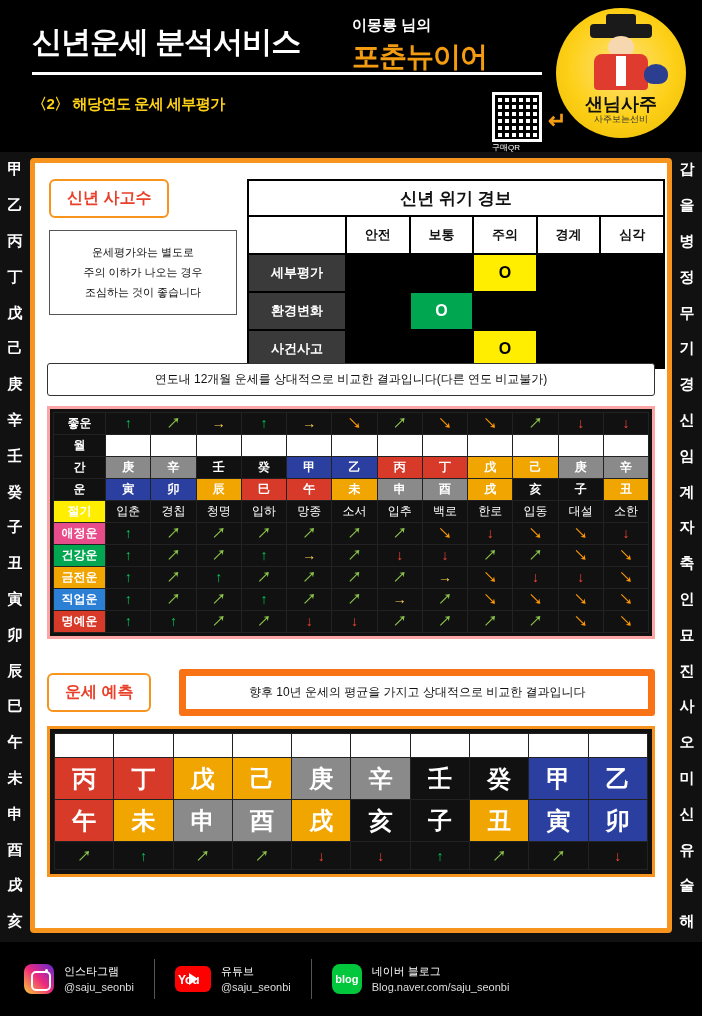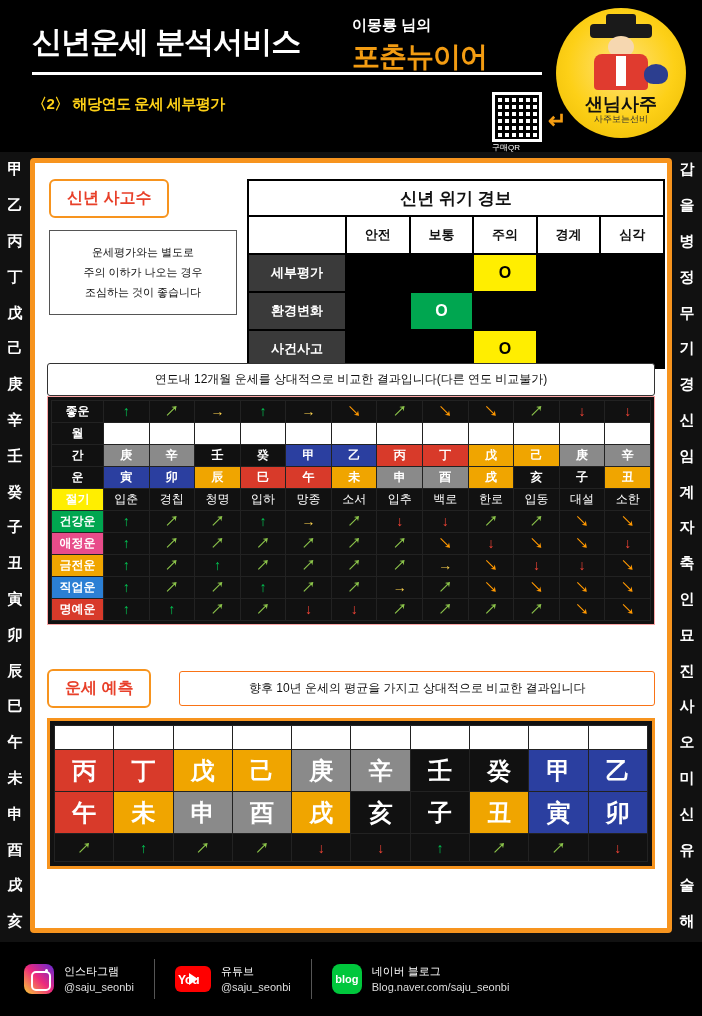--- a/index.html
+++ b/index.html
@@ -97,37 +97,37 @@
   table.warn .rowhead { background: #3a3a3a; color: #fff; font-weight: bold; width: 98px; }
   table.warn .cell { background: #000; }
 
   
   .blk2 { position: relative; height: 300px; }
   .b2-head { display: flex; align-items: center; gap: 12px; }
   .b2-desc {
     border: 1px solid #333; background: #fff; color: #111; font-size: 12px;
     padding: 7px 10px; border-radius: 3px; flex: 1; text-align: center;
   }
-  .grid-wrap { border: 1px solid #fca5a5; background: #111; padding: 3px; }
+  .grid-wrap { margin-top: 10px; border: 3px solid #fca5a5; background: #111; padding: 3px; }
   table.month { border-collapse: collapse; width: 100%; table-layout: fixed; }
   table.month td { border: 1px solid #222; text-align: center; font-size: 12px; height: 22px; color: #fff; }
   table.month td.lbl { width: 52px; background: #111; color: #fff; font-weight: bold; font-size: 12px; }
   .arrow { font-size: 14px; font-weight: bold; line-height: 1; }
   td.mrow { background: #fff; color: #111; font-weight: bold; font-size: 12px; height: 22px; }
   td.gan, td.ji { font-size: 19px; font-weight: bold; height: 32px; }
   td.jeolgi { background: #111; color: #fff; font-size: 10px; height: 20px; }
   td.jeolgi-lbl { background: #ffee00; color: #000; font-weight: bold; font-size: 11px; }
   td.catlbl { font-size: 11px; font-weight: bold; height: 24px; }
   td.cell-dark { background: #111; height: 24px; }
 
   
   .blk3 { position: relative; height: 190px; margin-top: 6px; }
   .b3-head { display: flex; align-items: center; gap: 28px; }
   .b3-desc {
-    border: 1px solid #f97316; background: #fff; color: #111; font-size: 12px;
+    border: 7px solid #f97316; background: #fff; color: #111; font-size: 12px;
     padding: 8px 10px; border-radius: 3px; flex: 1; text-align: center;
   }
   .fut-wrap { margin-top: 10px; border: 3px solid #f7941e; background: #111; padding: 4px; }
   table.fut { border-collapse: collapse; width: 100%; table-layout: fixed; }
   table.fut td { border: 1px solid #222; text-align: center; color: #fff; }
   td.fyear { background: #fff; color: #111; font-size: 12px; font-weight: bold; height: 24px; }
   td.fgan, td.fji { font-size: 24px; font-weight: bold; height: 42px; }
   td.farrow { background: #111; height: 28px; }
 
   
@@ -354,48 +354,48 @@
                   <td class="jeolgi">망종</td>
                   <td class="jeolgi">소서</td>
                   <td class="jeolgi">입추</td>
                   <td class="jeolgi">백로</td>
                   <td class="jeolgi">한로</td>
                   <td class="jeolgi">입동</td>
                   <td class="jeolgi">대설</td>
                   <td class="jeolgi">소한</td>
                 </tr>
                 <tr>
+                  <td class="catlbl" style="background: rgb(232, 76, 138); color: rgb(255, 255, 255);">애정운</td>
+                  <td class="cell-dark"><span class="arrow" style="color:#00c853">↑</span></td>
+                  <td class="cell-dark"><span class="arrow" style="color:#8bc34a">↗</span></td>
+                  <td class="cell-dark"><span class="arrow" style="color:#8bc34a">↗</span></td>
+                  <td class="cell-dark"><span class="arrow" style="color:#8bc34a">↗</span></td>
+                  <td class="cell-dark"><span class="arrow" style="color:#8bc34a">↗</span></td>
+                  <td class="cell-dark"><span class="arrow" style="color:#8bc34a">↗</span></td>
+                  <td class="cell-dark"><span class="arrow" style="color:#8bc34a">↗</span></td>
+                  <td class="cell-dark"><span class="arrow" style="color:#ff9800">↘</span></td>
+                  <td class="cell-dark"><span class="arrow" style="color:#f44336">↓</span></td>
+                  <td class="cell-dark"><span class="arrow" style="color:#ff9800">↘</span></td>
+                  <td class="cell-dark"><span class="arrow" style="color:#ff9800">↘</span></td>
+                  <td class="cell-dark"><span class="arrow" style="color:#f44336">↓</span></td>
+                </tr>
+                <tr>
                   <td class="catlbl" style="background: rgb(0, 166, 80); color: rgb(255, 255, 255);">건강운</td>
                   <td class="cell-dark"><span class="arrow" style="color:#00c853">↑</span></td>
                   <td class="cell-dark"><span class="arrow" style="color:#8bc34a">↗</span></td>
                   <td class="cell-dark"><span class="arrow" style="color:#8bc34a">↗</span></td>
                   <td class="cell-dark"><span class="arrow" style="color:#00c853">↑</span></td>
                   <td class="cell-dark"><span class="arrow" style="color:#ffd54f">→</span></td>
                   <td class="cell-dark"><span class="arrow" style="color:#8bc34a">↗</span></td>
                   <td class="cell-dark"><span class="arrow" style="color:#f44336">↓</span></td>
                   <td class="cell-dark"><span class="arrow" style="color:#f44336">↓</span></td>
                   <td class="cell-dark"><span class="arrow" style="color:#8bc34a">↗</span></td>
                   <td class="cell-dark"><span class="arrow" style="color:#8bc34a">↗</span></td>
                   <td class="cell-dark"><span class="arrow" style="color:#ff9800">↘</span></td>
                   <td class="cell-dark"><span class="arrow" style="color:#ff9800">↘</span></td>
-                </tr>
-                <tr>
-                  <td class="catlbl" style="background: rgb(232, 76, 138); color: rgb(255, 255, 255);">애정운</td>
-                  <td class="cell-dark"><span class="arrow" style="color:#00c853">↑</span></td>
-                  <td class="cell-dark"><span class="arrow" style="color:#8bc34a">↗</span></td>
-                  <td class="cell-dark"><span class="arrow" style="color:#8bc34a">↗</span></td>
-                  <td class="cell-dark"><span class="arrow" style="color:#8bc34a">↗</span></td>
-                  <td class="cell-dark"><span class="arrow" style="color:#8bc34a">↗</span></td>
-                  <td class="cell-dark"><span class="arrow" style="color:#8bc34a">↗</span></td>
-                  <td class="cell-dark"><span class="arrow" style="color:#8bc34a">↗</span></td>
-                  <td class="cell-dark"><span class="arrow" style="color:#ff9800">↘</span></td>
-                  <td class="cell-dark"><span class="arrow" style="color:#f44336">↓</span></td>
-                  <td class="cell-dark"><span class="arrow" style="color:#ff9800">↘</span></td>
-                  <td class="cell-dark"><span class="arrow" style="color:#ff9800">↘</span></td>
-                  <td class="cell-dark"><span class="arrow" style="color:#f44336">↓</span></td>
                 </tr>
                 <tr>
                   <td class="catlbl" style="background: rgb(240, 165, 0); color: rgb(255, 255, 255);">금전운</td>
                   <td class="cell-dark"><span class="arrow" style="color:#00c853">↑</span></td>
                   <td class="cell-dark"><span class="arrow" style="color:#8bc34a">↗</span></td>
                   <td class="cell-dark"><span class="arrow" style="color:#00c853">↑</span></td>
                   <td class="cell-dark"><span class="arrow" style="color:#8bc34a">↗</span></td>
                   <td class="cell-dark"><span class="arrow" style="color:#8bc34a">↗</span></td>
                   <td class="cell-dark"><span class="arrow" style="color:#8bc34a">↗</span></td>
                   <td class="cell-dark"><span class="arrow" style="color:#8bc34a">↗</span></td>

